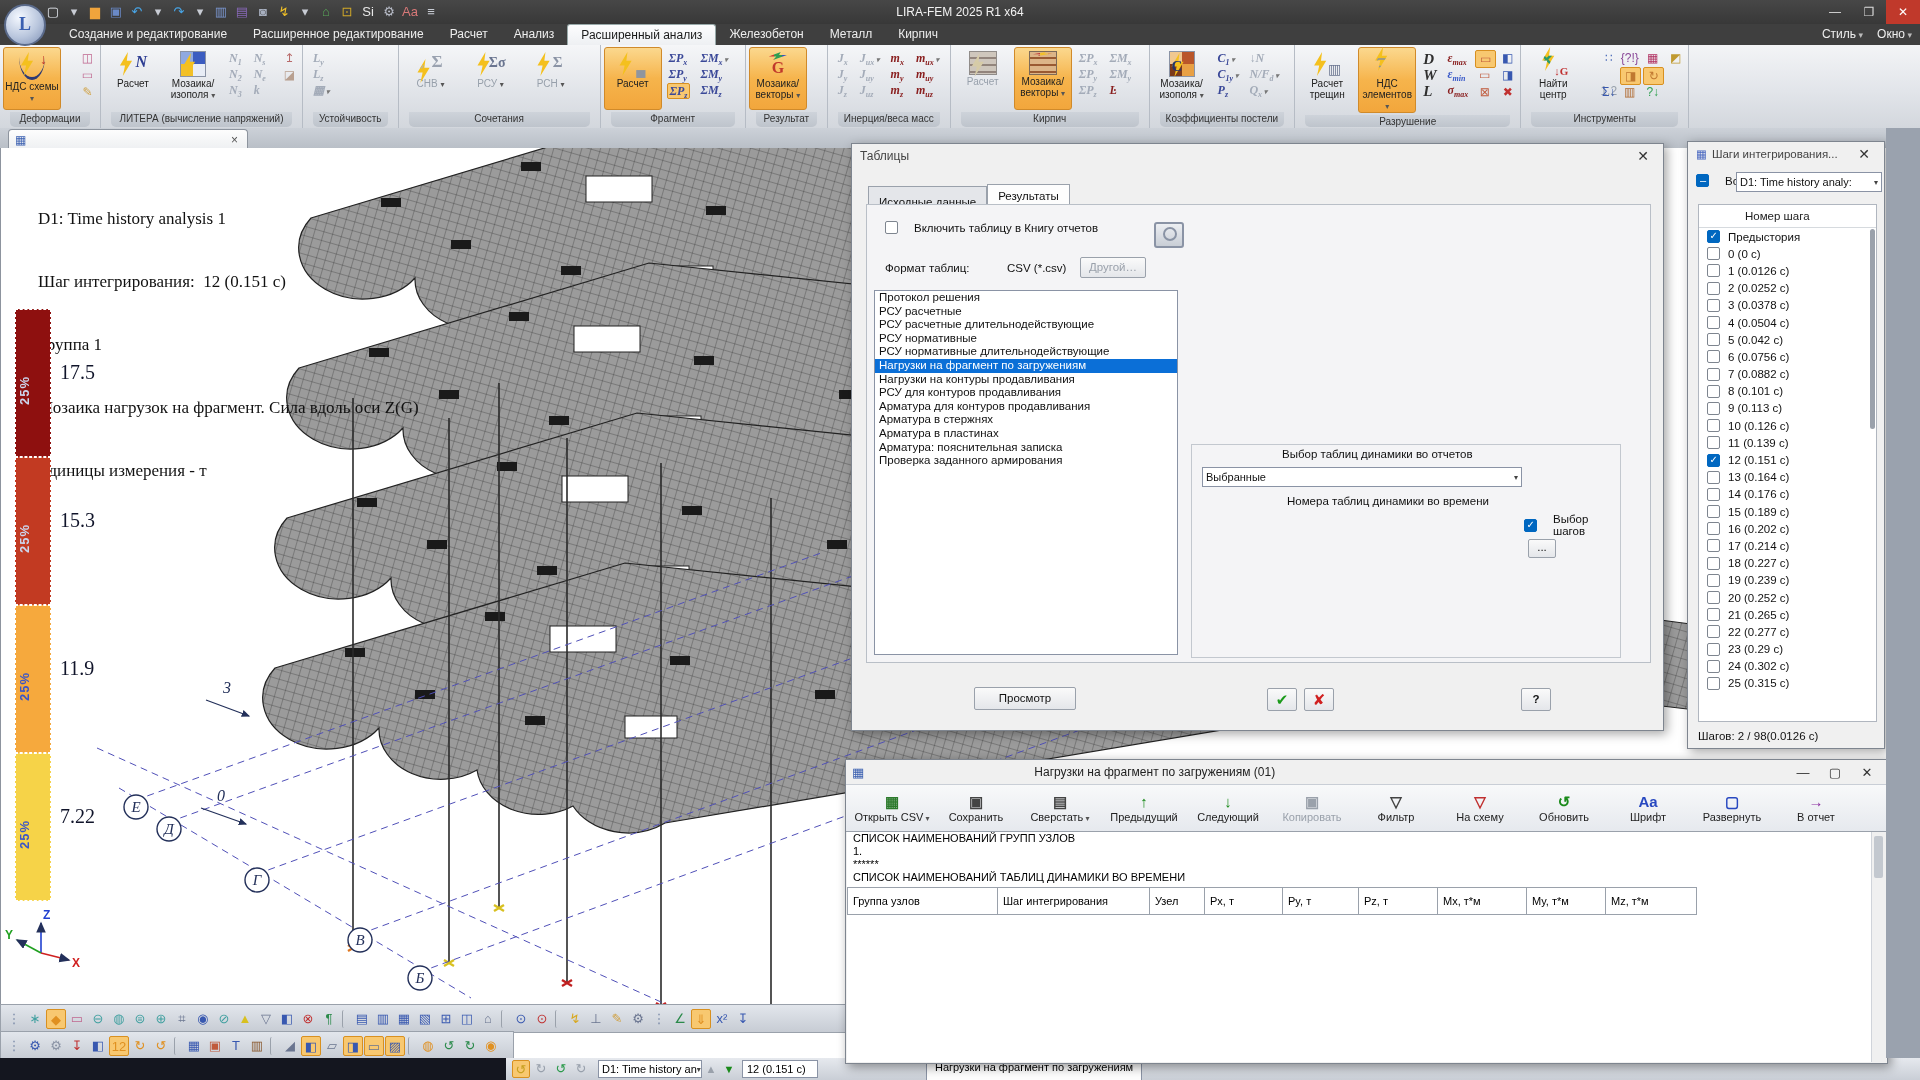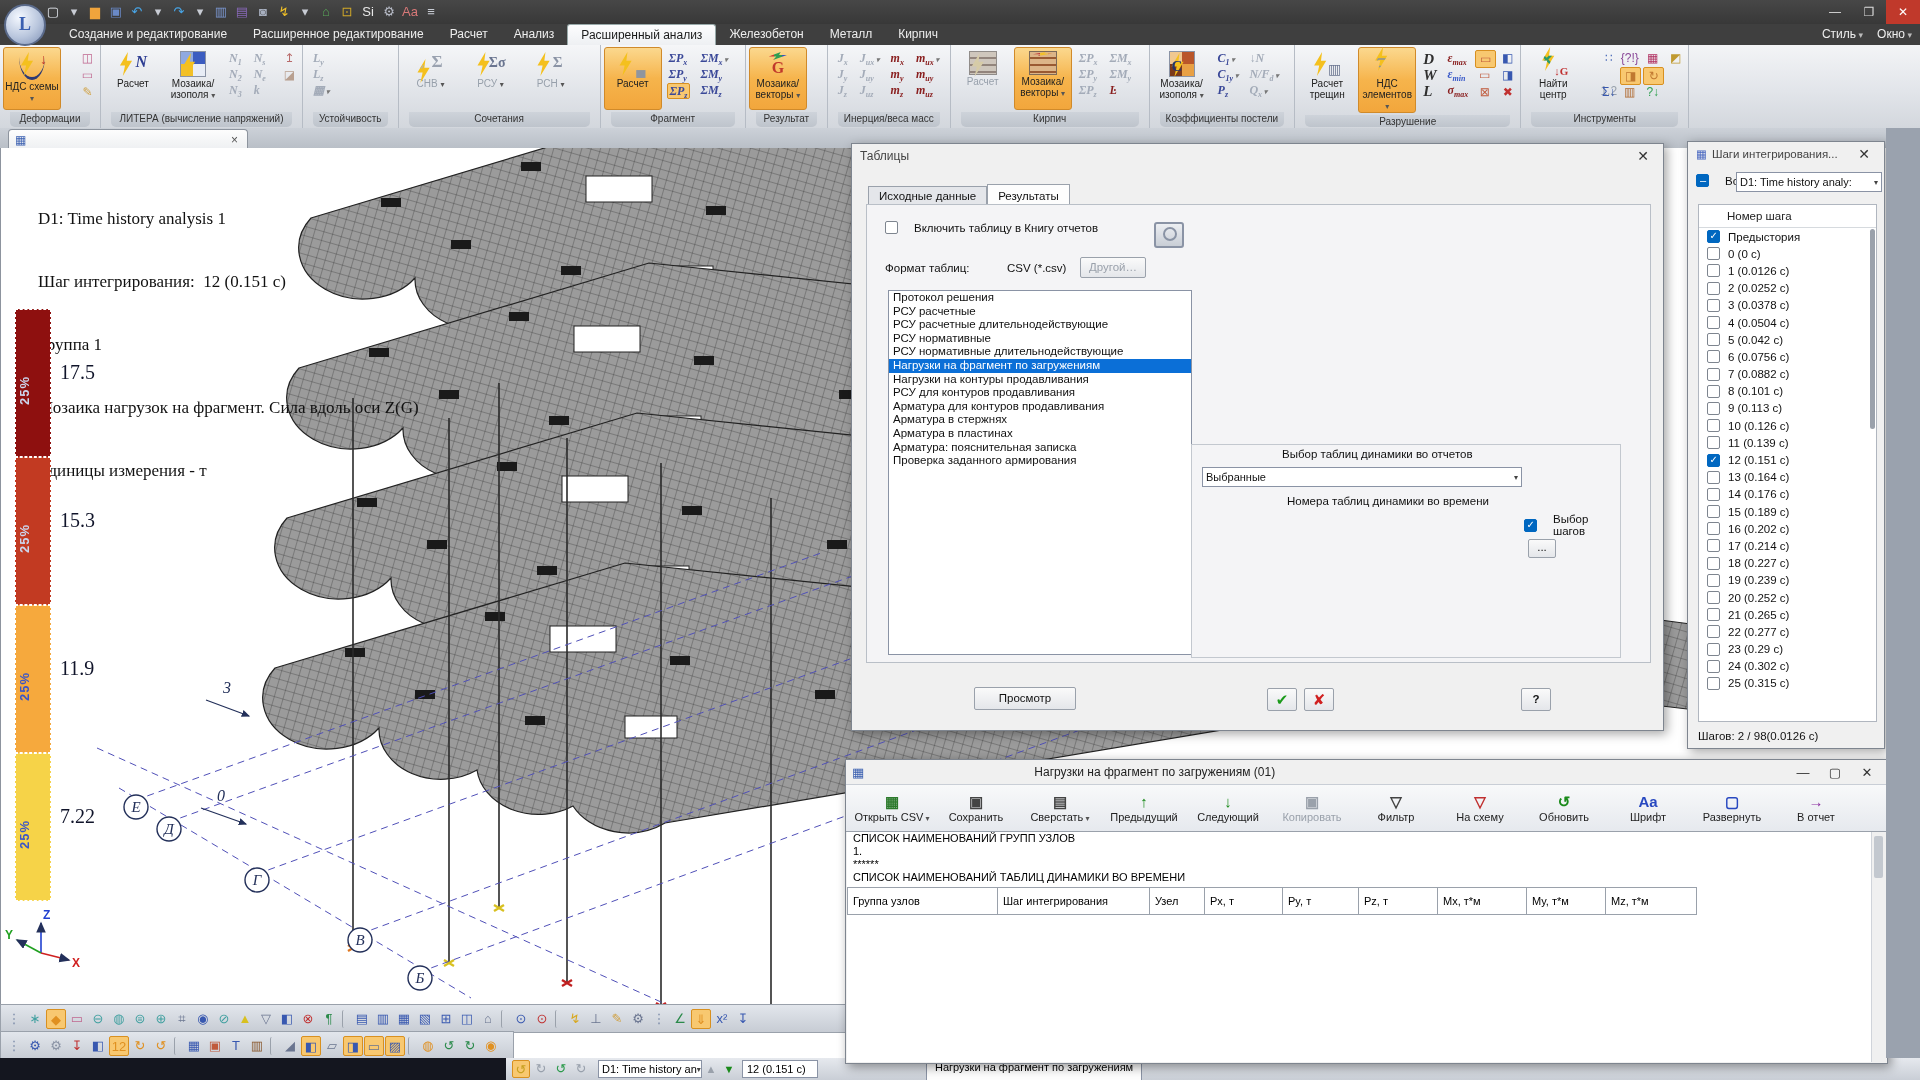--- a/index.html
+++ b/index.html
@@ -93,42 +93,42 @@
   .scombo i{margin-left:auto;font-style:normal;font-size:8px;color:#444}
   .sarrow{width:18px;text-align:center}
   .sval{margin-left:4px;min-width:66px;height:16px;background:#fff;border:1px solid #8a93a5;font-size:11px;padding:0 4px;line-height:16px;white-space:nowrap}
   .stab{margin-left:108px;height:19px;background:#fdfdfd;border:1px solid #8a93a5;border-bottom:none;font-size:11px;padding:1px 8px 0;white-space:nowrap}
   
   .dlg{position:absolute;background:#f0f0f0;border:1px solid #7e858f;box-shadow:3px 3px 10px rgba(0,0,0,.35);font-size:11.5px;color:#111}
   .dlg-title{height:24px;display:flex;align-items:center;padding:0 8px;color:#444;font-size:12px}
   .dlg-title .x{margin-left:auto;font-size:14px;color:#333;padding:0 6px}
   
   .tabs2{position:absolute;left:16px;top:42px;display:flex}
-  .t2{padding:3px 10px;border:1px solid #9aa1ab;background:#e4e6ea;border-bottom:none;font-size:11.5px}
+  .t2{padding:9px 10px;border:1px solid #9aa1ab;background:#e4e6ea;border-bottom:none;font-size:11.5px}
   .t2.active{background:#fdfdfd;position:relative;top:-2px;padding-top:5px}
   .tframe{position:absolute;left:14px;top:60px;width:783px;height:457px;border:1px solid #b9bfc7;background:#f4f4f6}
   .cbrow{position:absolute;display:flex;align-items:center;gap:16px}
   .cb{width:13px;height:13px;border:1px solid #7e858f;background:#fff;border-radius:2px;box-sizing:border-box;position:relative;flex:none}
   .cb.checked{background:#0067c0;border-color:#0067c0}
   .cb.checked::after{content:"✓";position:absolute;color:#fff;font-size:10px;left:1.5px;top:-1px}
   .cb.part{background:#0067c0;border-color:#0067c0}
   .cb.part::after{content:"–";position:absolute;color:#fff;font-size:11px;left:3px;top:-1px}
   .camera{position:absolute;width:26px;height:22px;border:2px solid #8a93a5;border-radius:3px;background:linear-gradient(#eceef2,#c9ced6)}
   .camera::after{content:"";position:absolute;left:7px;top:3px;width:10px;height:10px;border:2px solid #8a93a5;border-radius:50%}
   .lbl{position:absolute;white-space:nowrap}
   .btn{position:absolute;border:1px solid #9aa1ab;background:linear-gradient(#fafafa,#e4e6ea);text-align:center;font-size:11.5px;border-radius:2px}
   .btn.dim{color:#9aa1ab}
   .listbox{position:absolute;background:#fff;border:1px solid #8a93a5;overflow:hidden}
   .litem{height:13.6px;line-height:13.6px;padding:0 4px;white-space:nowrap;font-size:11.5px}
   .litem.sel{background:#0b6fd7;color:#fff}
   .grpbox{position:absolute;border:1px solid #c3c8cf}
   .okglyph{color:#1a9a1a;font-size:15px}.noglyph{color:#d02020;font-size:15px}
   
   .steps-list{position:absolute;left:10px;top:62px;width:177px;bottom:26px;background:#fff;border:1px solid #b0b6bf}
-  .steps-head{height:22px;border-bottom:1px solid #d6dade;font-size:11.5px;color:#222;display:flex;align-items:center;padding-left:28px}
+  .steps-head{height:22px;border-bottom:1px solid #d6dade;font-size:11.5px;color:#222;display:flex;align-items:center;padding-left:46px}
   .srow{height:17.2px;display:flex;align-items:center;gap:8px;padding-left:8px;font-size:11.5px}
   .sscroll{position:absolute;right:1px;top:24px;width:5px;height:200px;background:#9aa1ab;border-radius:3px}
   .combo{background:#fff;border:1px solid #8a93a5;display:flex;align-items:center;font-size:11px;padding:0 3px;white-space:nowrap;overflow:hidden}
   .combo i{margin-left:auto;font-style:normal;font-size:8px;color:#444;padding-left:3px}
   
   .reswin{position:absolute;left:845px;top:759px;width:1041px;height:303px;background:#f0f0f0;border:1px solid #7e858f;box-shadow:3px 3px 10px rgba(0,0,0,.4)}
   .res-title{height:24px;display:flex;align-items:center;padding:0 6px;font-size:12px;color:#222}
   .res-title .ticn{color:#3a5fb0;font-size:13px;margin-right:170px}
   .res-ctl{margin-left:auto;display:flex;gap:4px}
   .res-ctl span{width:28px;text-align:center;font-size:13px;color:#333}
@@ -167,20 +167,21 @@
       <span class="qi" style="color: rgb(168, 176, 192);">◙</span>
       <span class="qi" style="color: rgb(240, 192, 40);">↯</span>
       <span class="qi" style="color: rgb(200, 204, 212);">▾</span>
       <span class="qi" style="color: rgb(88, 168, 88);">⌂</span>
       <span class="qi" style="color: rgb(208, 168, 40);">⊡</span>
       <span class="qi" style="color: rgb(232, 232, 232);">Si</span>
       <span class="qi" style="color: rgb(184, 188, 200);">⚙</span>
       <span class="qi" style="color: rgb(216, 120, 120);">Aa</span>
       <span class="qi" style="color: rgb(200, 204, 212);">≡</span>
     </div>
+  <div class="tb-title">LIRA-FEM 2025 R1 x64</div>
   <div class="winbtns">
     <span class="wb">—</span>
     <span class="wb">❐</span>
     <span class="wb close">✕</span>
   </div>
 </div>
 
 <div class="tabrow">
   <div class="logo">L</div>
   <div class="rtabs">
@@ -755,21 +756,21 @@
   <div class="cbrow" style="left:33px;top:77px">
     <span class="cb"></span>
     <span>Включить таблицу в Книгу отчетов</span>
   </div>
   <div class="camera" style="left:302px;top:78px"></div>
 
   <div class="lbl" style="left:33px;top:118px">Формат таблиц:</div>
   <div class="lbl" style="left:155px;top:118px">CSV (*.csv)</div>
   <div class="btn dim" style="left:228px;top:113px;width:64px;height:19px;line-height:19px">Другой…</div>
 
-  <div class="listbox" style="left:36px;top:146px;width:302px;height:363px">
+  <div class="listbox" style="left:22px;top:146px;width:302px;height:363px">
 
   <div class="litem">Протокол решения</div>
       <div class="litem">РСУ расчетные</div>
       <div class="litem">РСУ расчетные длительнодействующие</div>
       <div class="litem">РСУ нормативные</div>
       <div class="litem">РСУ нормативные длительнодействующие</div>
       <div class="litem sel">Нагрузки на фрагмент по загружениям</div>
       <div class="litem">Нагрузки на контуры продавливания</div>
       <div class="litem">РСУ для контуров продавливания</div>
       <div class="litem">Арматура для контуров продавливания</div>

